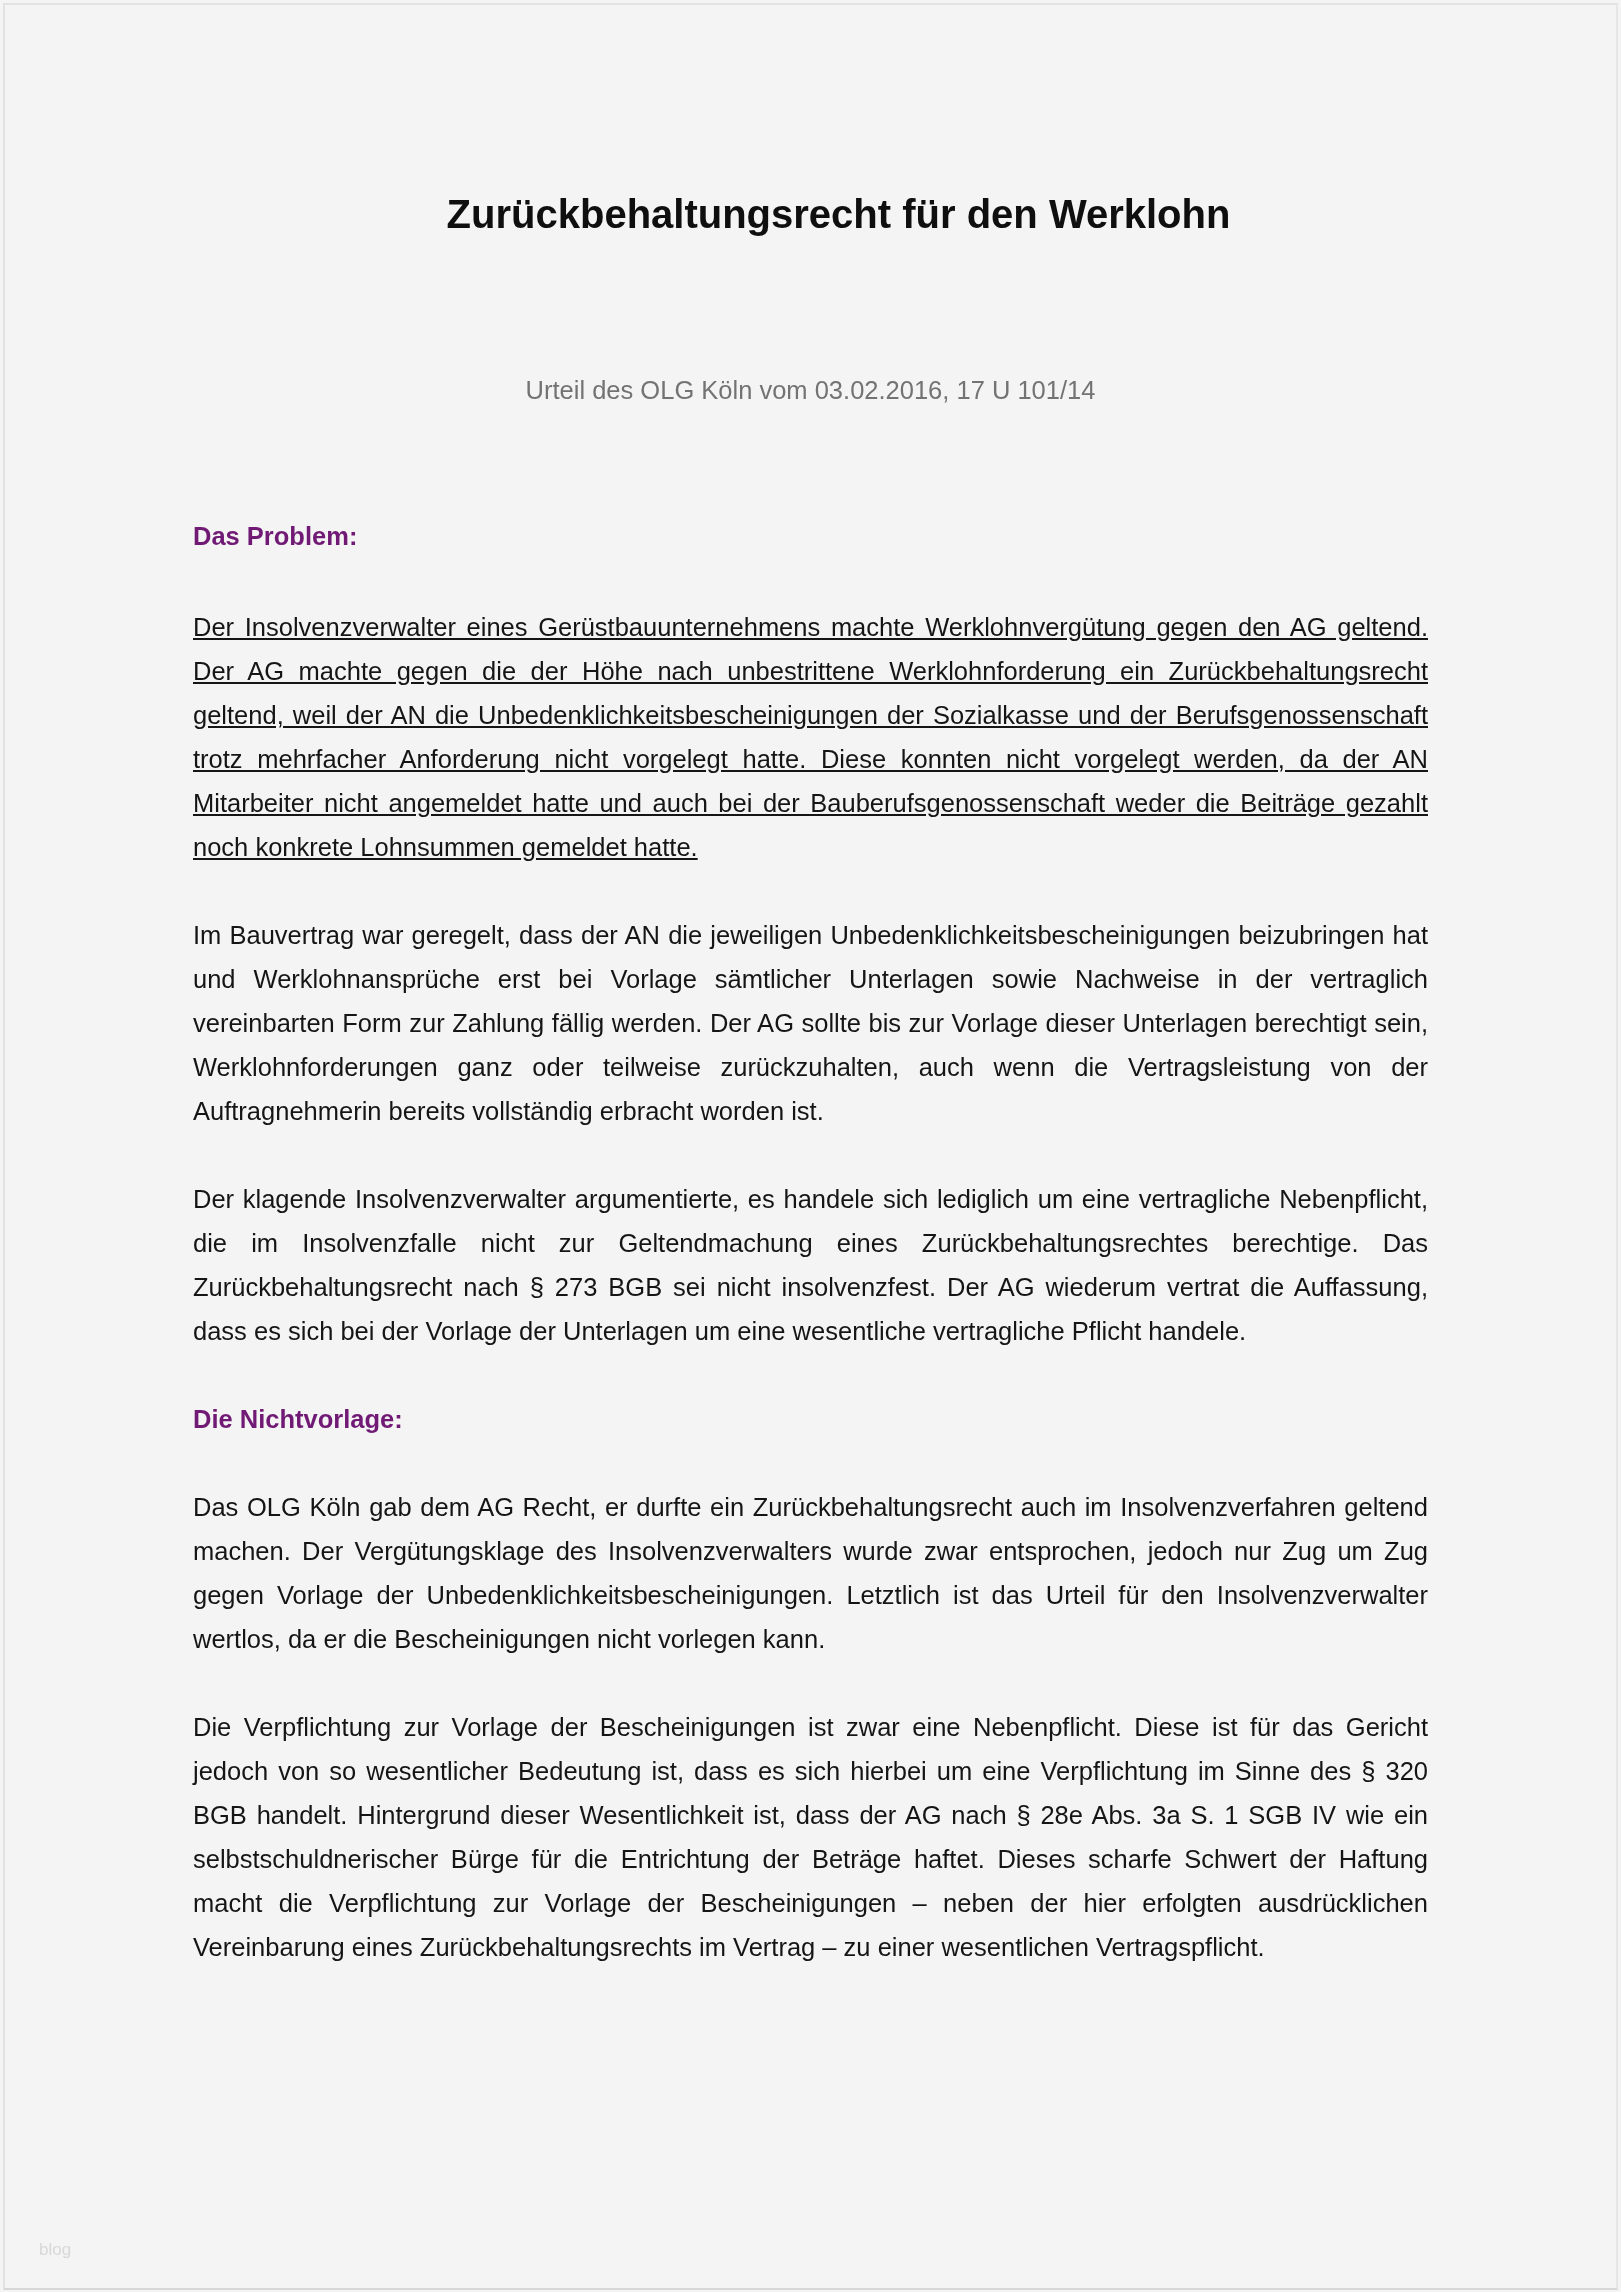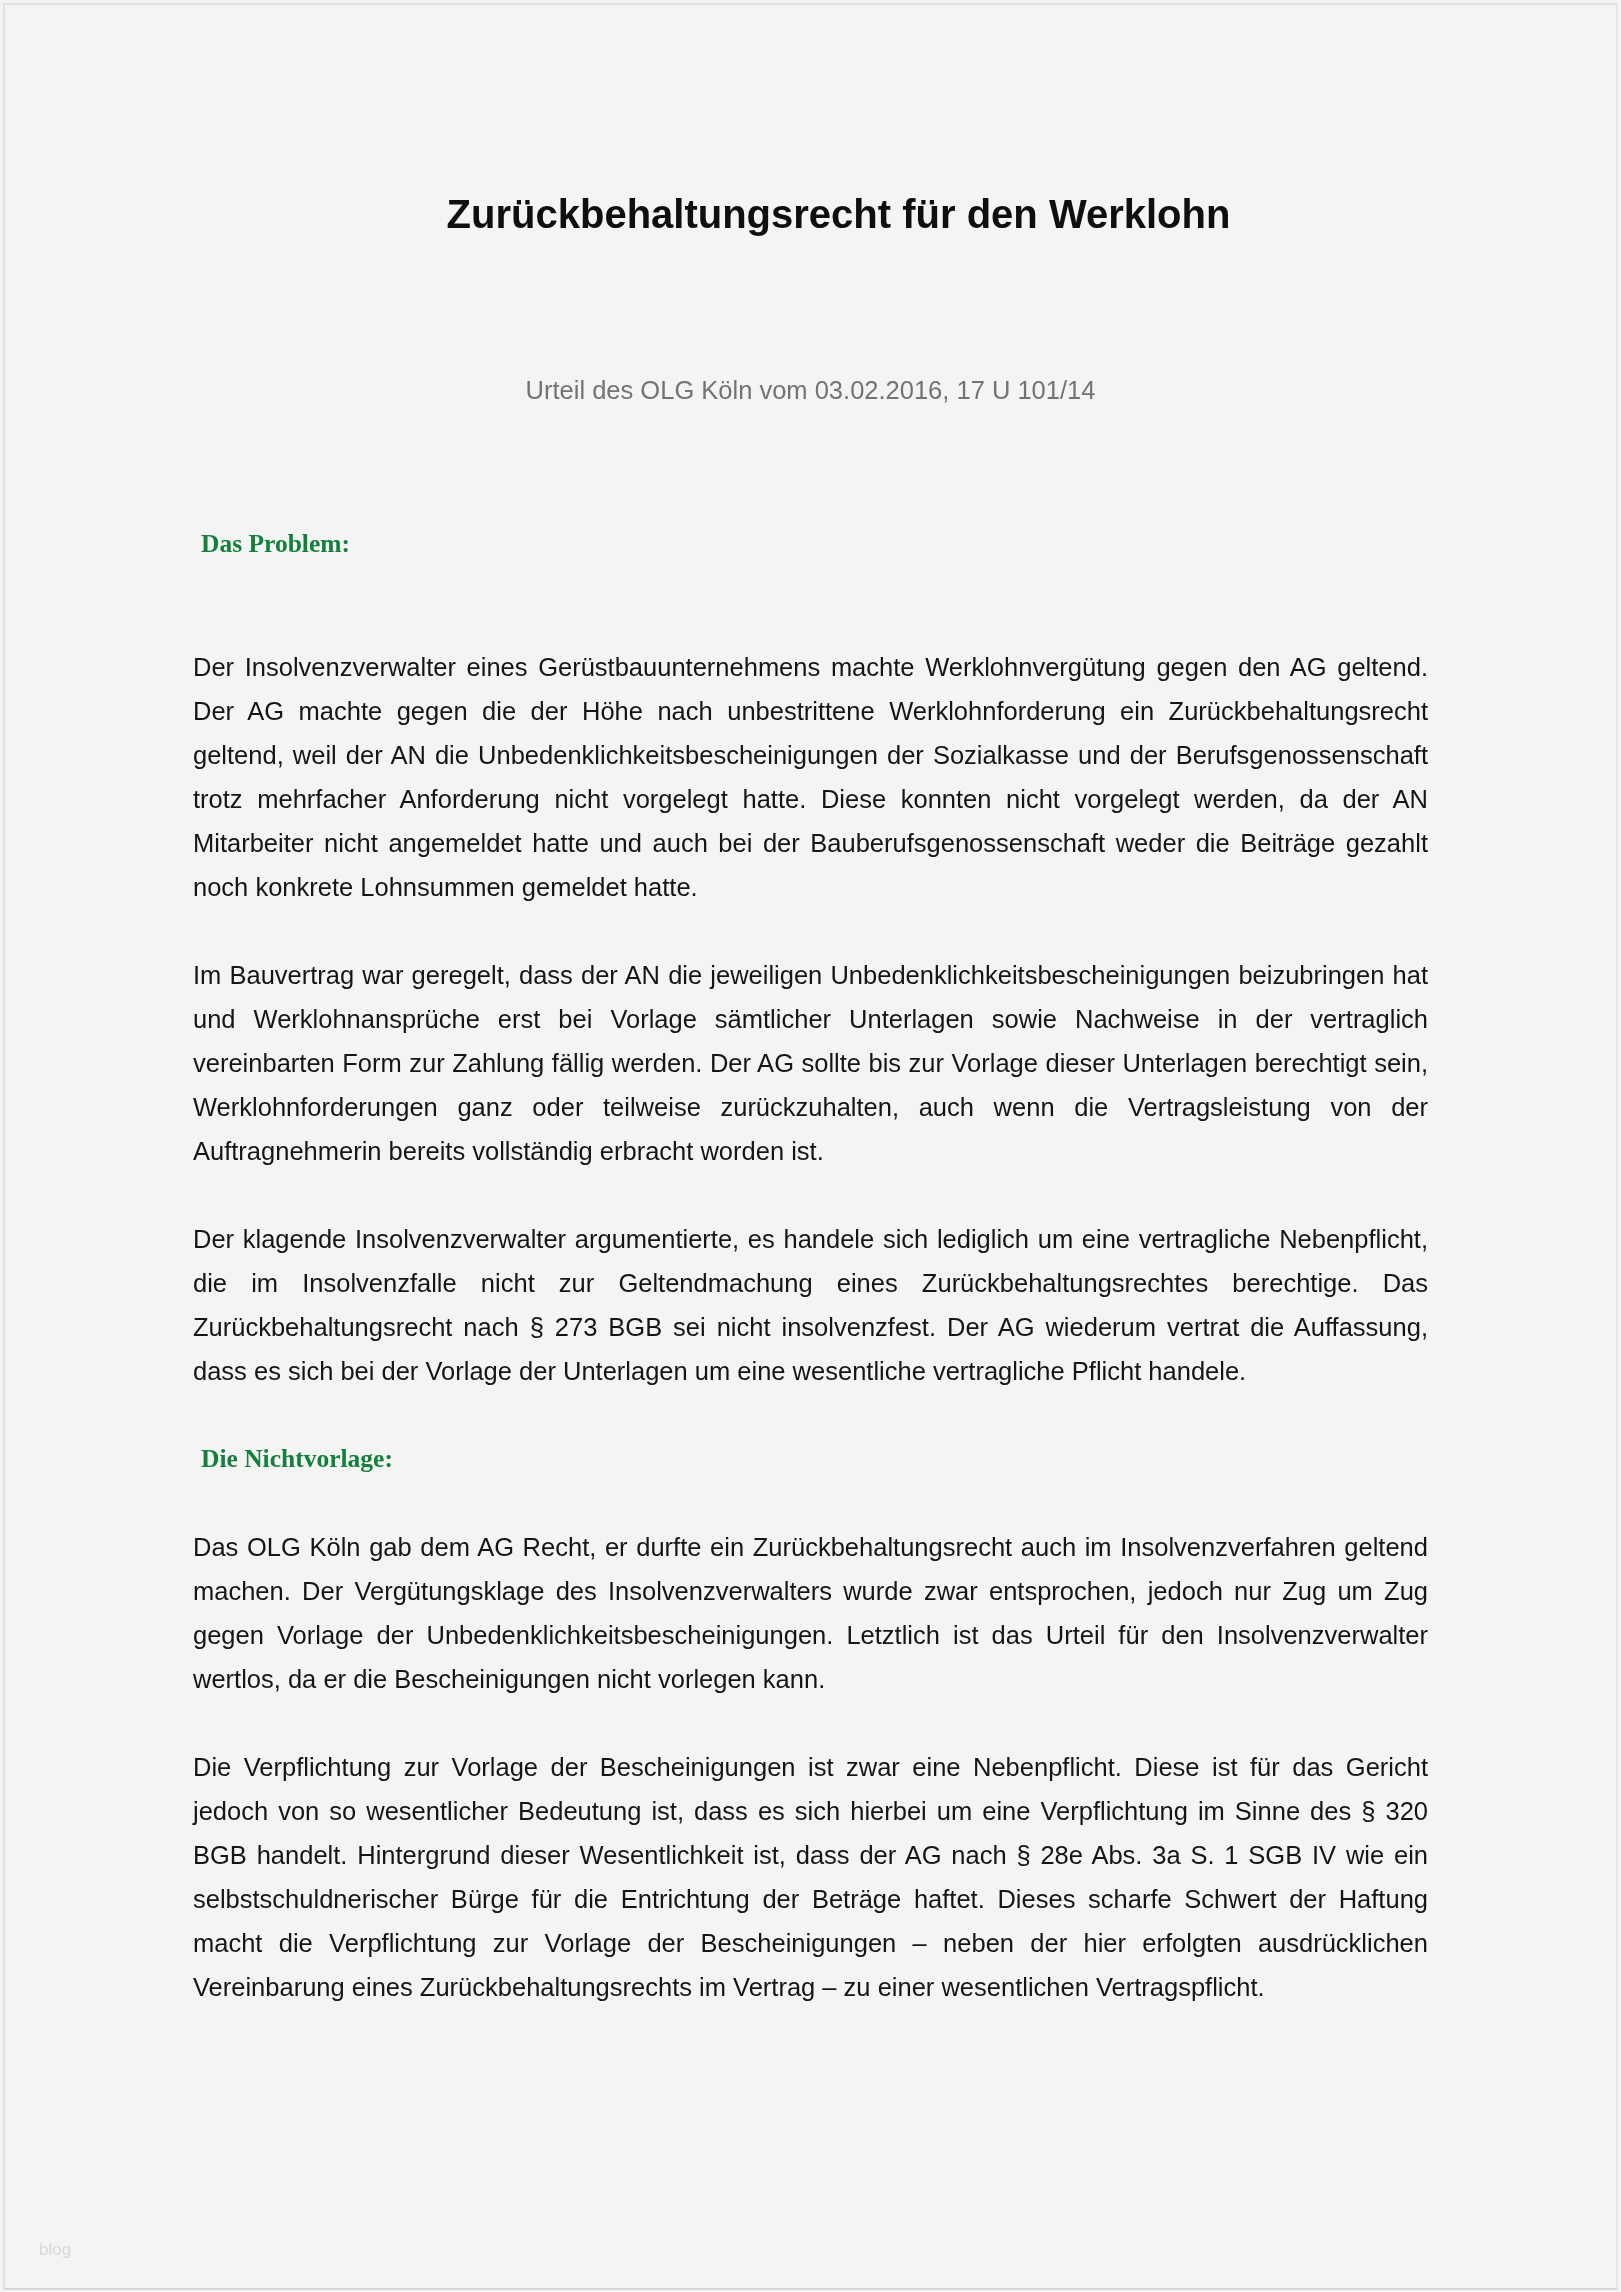--- a/index.html
+++ b/index.html
@@ -56,30 +56,29 @@
   .content {
     position: absolute;
     left: 193px;
     width: 1235px;
     top: 514px;
     font-size: 25.5px;
     line-height: 44px;
   }
   .heading {
     font-weight: bold;
-    margin: 8px;
-    color: #15803d;
-    font-family: Liberation Serif, serif;
+    margin: 0;
+    color: #701a75;
   }
   .para {
     margin: 0;
     text-align: justify;
     color: #151515;
   }
-  .gap-first { margin-top: 79px; }
+  .gap-first { margin-top: 47px; text-decoration: underline; }
   .gap { margin-top: 44px; }
   .watermark {
     position: absolute;
     left: 39px;
     top: 2240px;
     font-size: 17px;
     color: #d8d8d8;
     font-family: "Liberation Sans", sans-serif;
   }
 </style>

